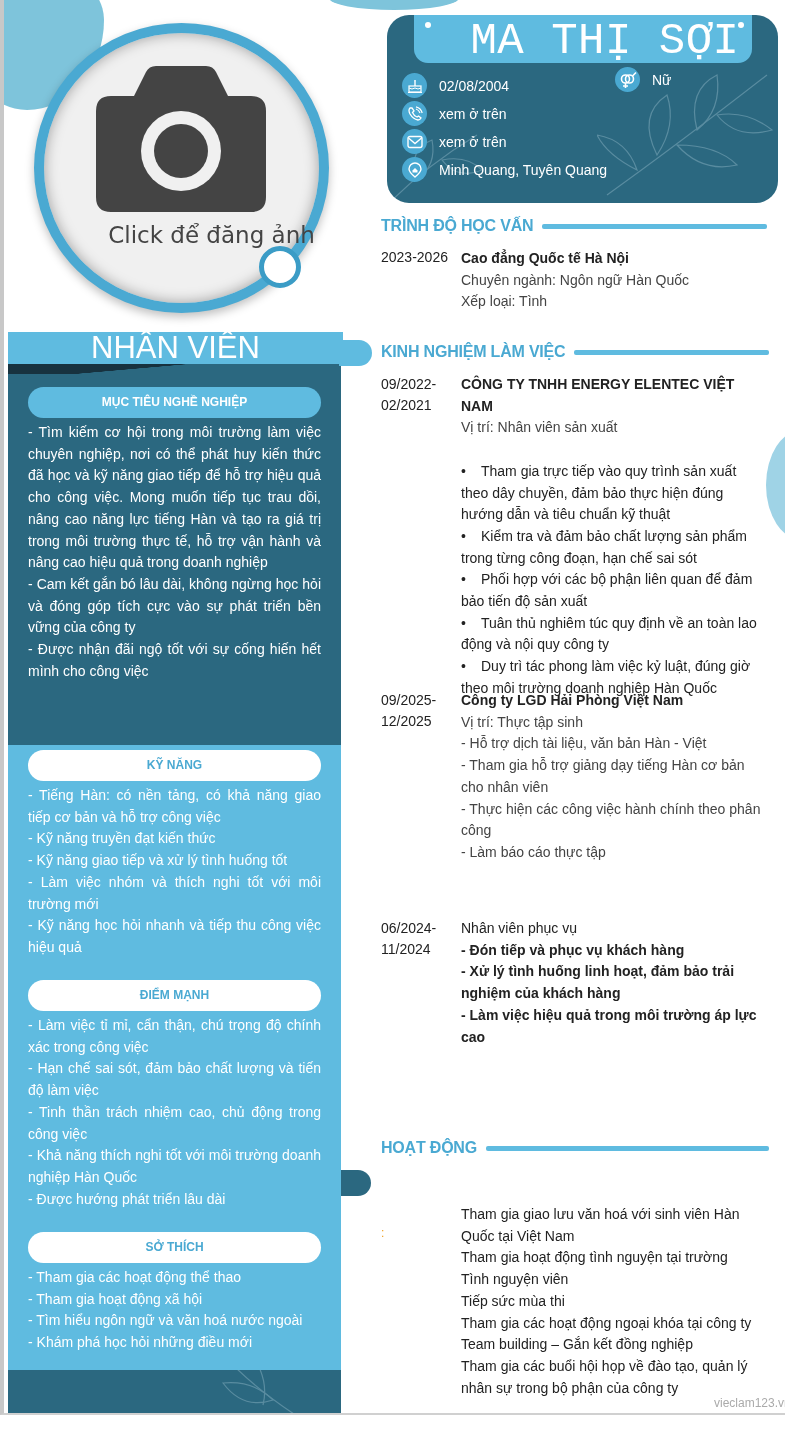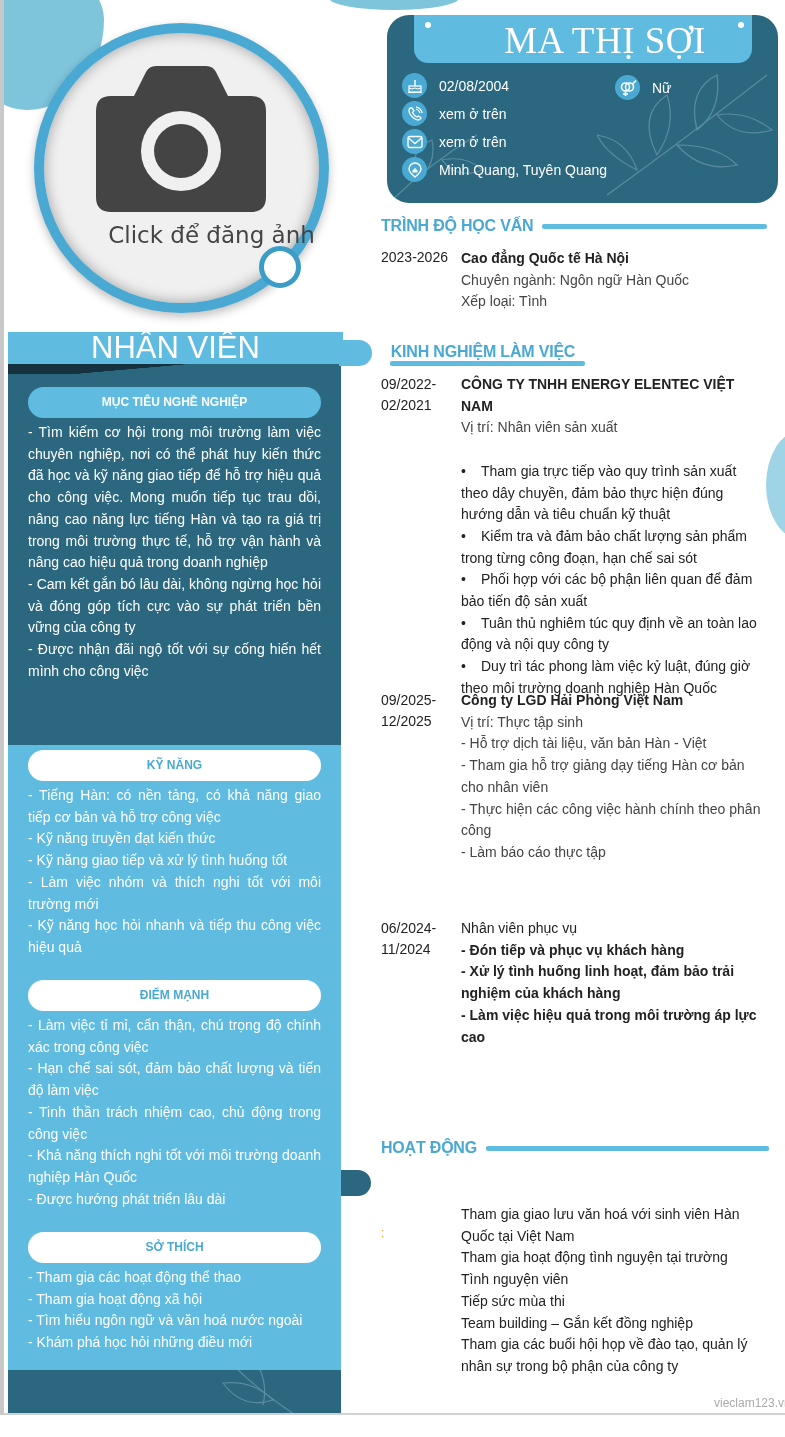--- a/index.html
+++ b/index.html
@@ -17,21 +17,21 @@
   
   .avatar-ring { position: absolute; left: 30px; top: 23px; width: 295px; height: 290px; border-radius: 50%; border: 10px solid #4aa9d2; background: #f0f0f0; box-shadow: inset 0 0 14px rgba(0,0,0,0.35), 0 4px 10px rgba(0,0,0,0.25); }
   .camera { position: absolute; left: 92px; top: 66px; width: 170px; height: 146px; }
   .camera-label { position: absolute; left: 40px; top: 222px; width: 275px; text-align: center; font-family: "DejaVu Sans", sans-serif; font-size: 23px; color: #444; }
   .avatar-knob { position: absolute; left: 255px; top: 246px; width: 42px; height: 42px; border-radius: 50%; background: #fff; border: 5px solid #3b9cc6; }
 
   
   .header-card { position: absolute; left: 383px; top: 15px; width: 391px; height: 188px; background: #2b6880; border-radius: 22px; overflow: hidden; }
   .name-bar { position: absolute; left: 27px; top: 0; width: 338px; height: 48px; background: #5fbbe0; border-radius: 0 0 14px 14px; text-align: center; }
   .name-bar .dot { position: absolute; top: 7px; width: 6px; height: 6px; background: #fff; border-radius: 50%; }
-  .name { font-size: 37px; color: #fff; line-height: 52px; letter-spacing: 0.5px; font-family: Liberation Serif, serif; margin-left: 44px; }
+  .name { font-size: 44px; color: #fff; line-height: 52px; letter-spacing: 0.5px; font-family: Liberation Mono, monospace; margin-left: 44px; }
   .info-row { position: absolute; display: flex; align-items: center; }
   .info-icon { width: 25px; height: 25px; border-radius: 50%; background: #4aa9d2; display: flex; align-items: center; justify-content: center; margin-right: 12px; }
   .info-text { color: #fff; font-size: 14px; }
   .leaf { position: absolute; opacity: 0.28; }
   .title-band { position: absolute; left: 4px; top: 332px; width: 335px; height: 32px; background: #5fbbe0; color: #fff; font-size: 31px; text-align: center; line-height: 32px; }
   .title-tab { position: absolute; left: 335px; top: 340px; width: 33px; height: 26px; background: #5fbbe0; border-radius: 0 14px 14px 0; }
   .dark-block { position: absolute; left: 4px; top: 364px; width: 333px; height: 381px; background: #2b6880; }
   .dark-shadow { position: absolute; left: 4px; top: 364px; width: 333px; height: 10px; background: linear-gradient(175deg, #17323f 0%, #17323f 40%, transparent 41%); }
   .light-block { position: absolute; left: 4px; top: 745px; width: 333px; height: 625px; background: #5fbbe0; }
   .dark-bottom { position: absolute; left: 4px; top: 1370px; width: 333px; height: 45px; background: #2b6880; overflow: hidden; }
@@ -103,21 +103,21 @@
         <svg width="16" height="16" viewBox="0 0 16 16">
             <rect x="2" y="8" width="12" height="6" fill="none" stroke="#fff" stroke-width="1.2"></rect>
             <path d="M2 10 Q5 12 8 10 Q11 12 14 10" fill="none" stroke="#fff" stroke-width="1"></path>
             <rect x="7.3" y="4" width="1.4" height="4" fill="#fff"></rect>
             <circle cx="8" cy="3" r="1" fill="#fff"></circle>
             <line x1="1" y1="14.5" x2="15" y2="14.5" stroke="#fff" stroke-width="1.2"></line>
           </svg>
       </span>
       <span class="info-text">02/08/2004</span>
     </div>
-    <div class="info-row" style="left:228px;top:60px;">
+    <div class="info-row" style="left:228px;top:52px;">
       <span class="info-icon">
         <svg width="18" height="18" viewBox="0 0 18 18">
             <circle cx="6.5" cy="8" r="4" fill="none" stroke="#fff" stroke-width="1.6"></circle>
             <circle cx="10.5" cy="8" r="4" fill="none" stroke="#fff" stroke-width="1.6"></circle>
             <line x1="6.5" y1="12" x2="6.5" y2="17" stroke="#fff" stroke-width="1.6"></line>
             <line x1="4" y1="15" x2="9" y2="15" stroke="#fff" stroke-width="1.6"></line>
             <line x1="13.5" y1="5" x2="17" y2="1.5" stroke="#fff" stroke-width="1.6"></line>
           </svg>
       </span>
       <span class="info-text">Nữ</span>
@@ -206,21 +206,21 @@
     <span class="sec-title">TRÌNH ĐỘ HỌC VẤN</span>
     <span class="sec-line" style="width:225px;"></span>
   </div>
   <div class="date" style="top:247px;">2023-2026</div>
   <div class="body-r" style="top:248px;">
     <div class="bold">Cao đẳng Quốc tế Hà Nội</div>
     <div>Chuyên ngành: Ngôn ngữ Hàn Quốc</div>
     <div>Xếp loại: Tình</div>
   </div>
 
-  <div class="sec-head" style="top:343px;flex-direction:column;">
+  <div class="sec-head" style="top:343px;">
     <span class="sec-title">KINH NGHIỆM LÀM VIỆC</span>
     <span class="sec-line" style="width:195px;"></span>
   </div>
 
   <div class="date" style="top:374px;">
     <div>09/2022-</div>
     <div>02/2021</div>
   </div>
   <div class="body-r" style="top:374px;">
     <div class="bold">CÔNG TY TNHH ENERGY ELENTEC VIỆT NAM</div>
@@ -263,19 +263,20 @@
   <div class="sec-head" style="top:1119px;margin-top:20px;">
     <span class="sec-title">HOẠT ĐỘNG</span>
     <span class="sec-line" style="width:283px;"></span>
   </div>
   <div class="act-colon">:</div>
   <div class="body-r" style="top:1204px;color:#222;">
     <div>Tham gia giao lưu văn hoá với sinh viên Hàn Quốc tại Việt Nam</div>
     <div>Tham gia hoạt động tình nguyện tại trường</div>
     <div>Tình nguyện viên</div>
     <div>Tiếp sức mùa thi</div>
+    <div>Tham gia các hoạt động ngoại khóa tại công ty</div>
     <div>Team building – Gắn kết đồng nghiệp</div>
     <div>Tham gia các buổi hội họp về đào tạo, quản lý nhân sự trong bộ phận của công ty</div>
   </div>
 
   <div class="watermark">vieclam123.vn</div>
 </div>
 <div class="page-below"></div>
 
 </body></html>

